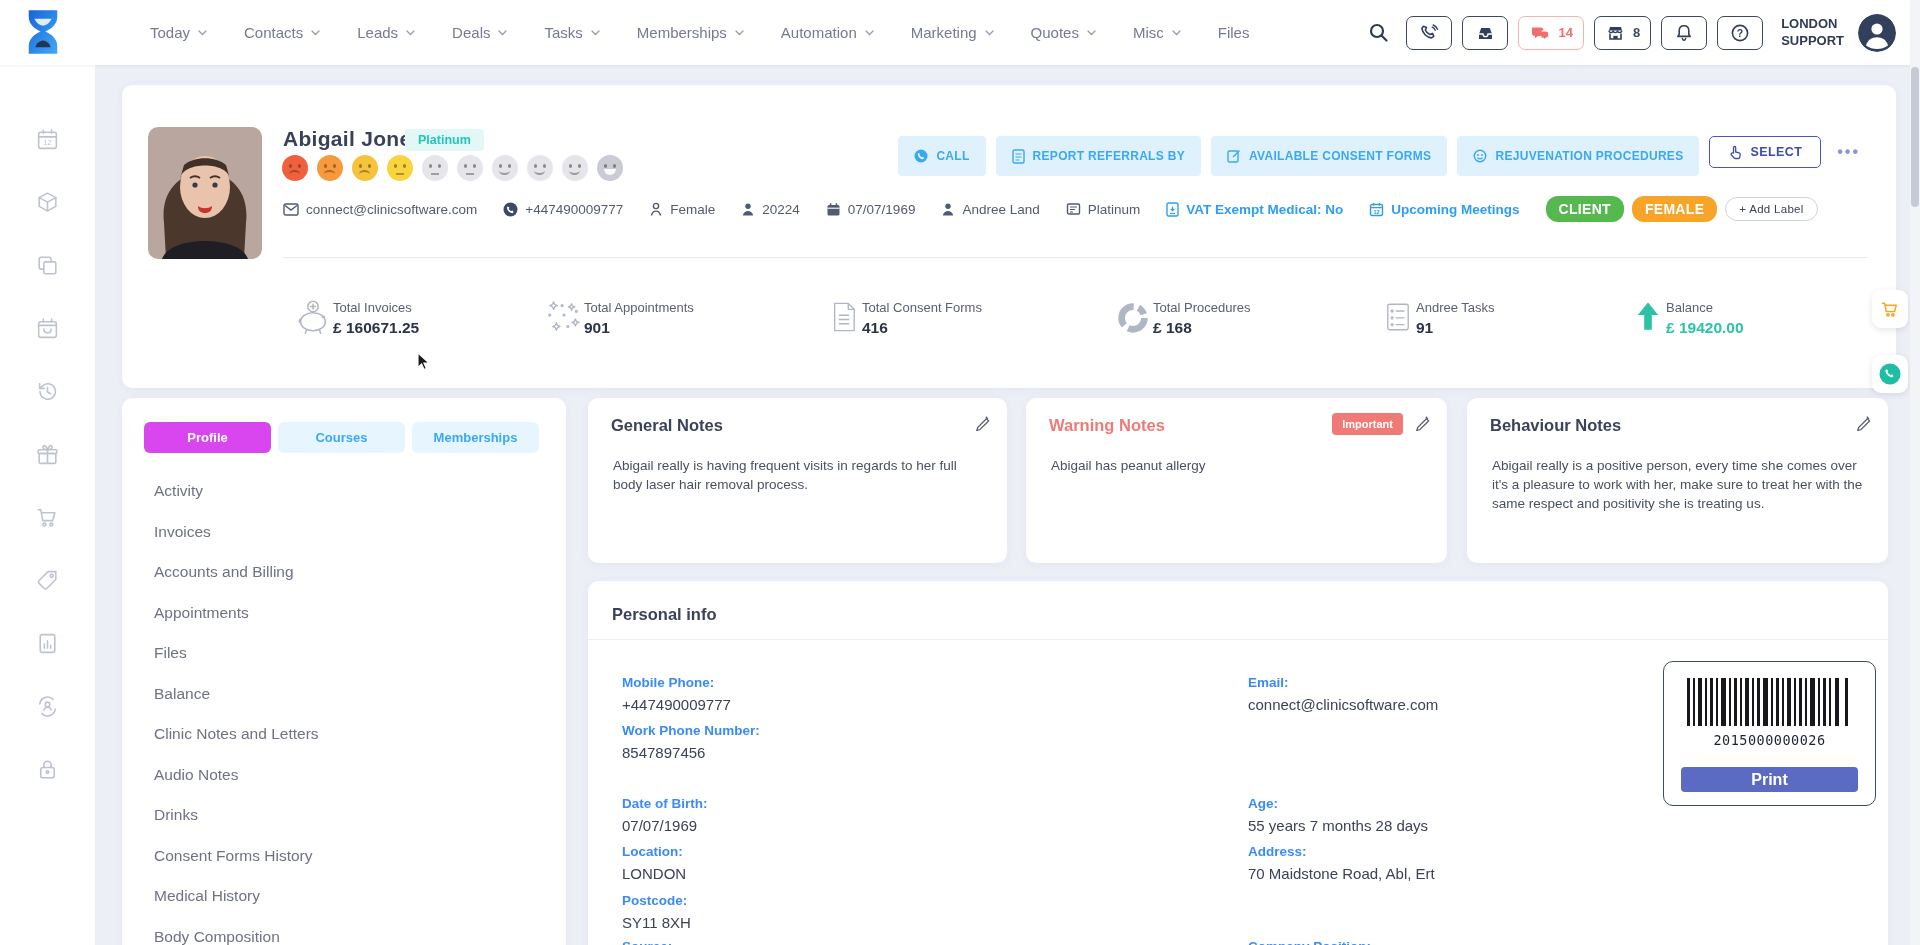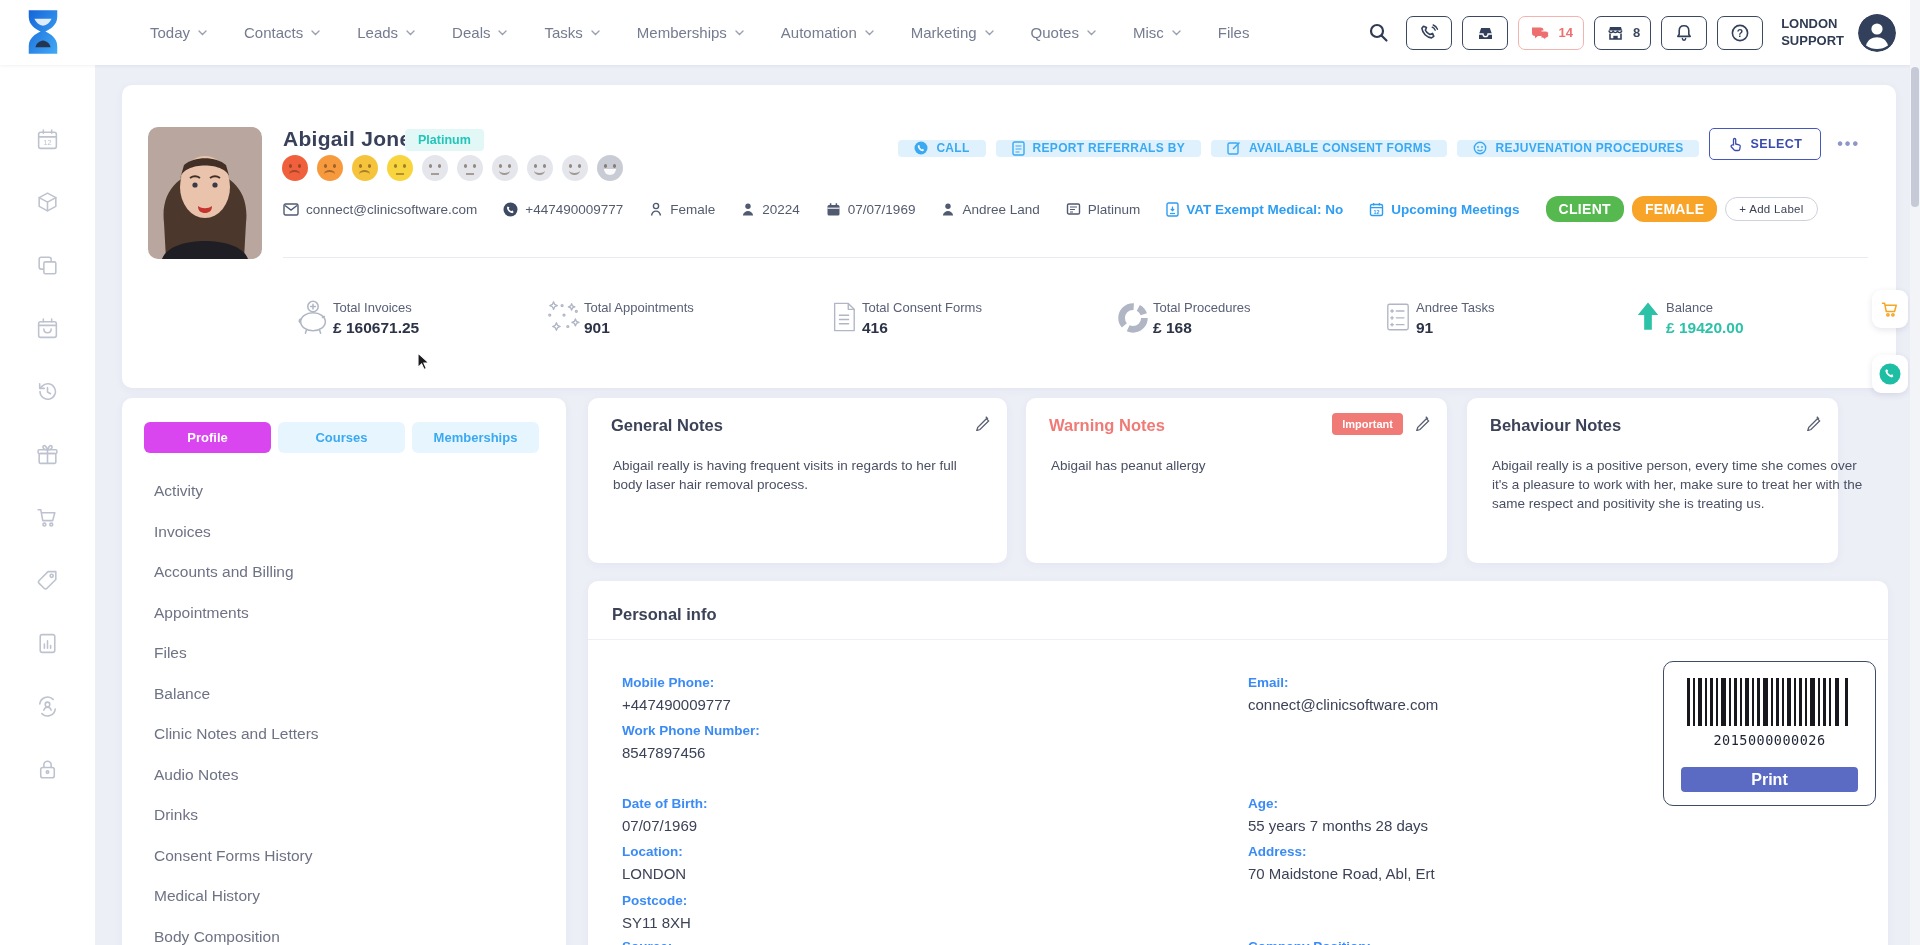--- a/index.html
+++ b/index.html
@@ -49,21 +49,21 @@
   .meta{position:absolute;left:161px;top:112px;height:24px;display:flex;align-items:center;gap:26px;
     font-size:13.5px;color:#535b6e;white-space:nowrap;}
   .meta .m-item{display:flex;align-items:center;gap:7px;cursor:default;}
   .meta .m-link{color:#2e9df2;font-weight:bold;cursor:pointer;}
   .pill-group{display:flex;align-items:center;gap:8px;}
   .pill{font-size:14px;font-weight:bold;color:#fff;padding:5px 13px;border-radius:12px;cursor:pointer;letter-spacing:.3px;}
   .pill.green{background:#56b94f;} .pill.orange{background:#f7a428;}
   .pill.outline{background:#fff;color:#3c4257;border:1px solid #cdd2dc;font-weight:normal;font-size:11.5px;}
   .hr{position:absolute;left:161px;top:172px;width:1585px;height:1px;background:#e9ebf2;}
   .actions{position:absolute;top:43px;right:30px;display:flex;align-items:center;gap:10px;}
-  .act-btn{height:17px;background:#def1fd;color:#3aa9f2;font-size:12px;font-weight:bold;border:none;
+  .act-btn{height:40px;background:#def1fd;color:#3aa9f2;font-size:12px;font-weight:bold;border:none;
     border-radius:4px;padding:0 16px;display:flex;align-items:center;gap:8px;cursor:pointer;letter-spacing:.3px;
     font-family:"Liberation Sans",sans-serif;white-space:nowrap;margin-top:8px;}
   .sel-btn{height:32px;background:#fff;border:1.6px solid #4758bd;color:#3c4cae;font-size:12.5px;font-weight:bold;
     border-radius:5px;padding:0 18px;display:flex;align-items:center;gap:8px;cursor:pointer;letter-spacing:.4px;
     font-family:"Liberation Sans",sans-serif;}
   .more-dots{color:#8d96c8;font-size:16px;font-weight:bold;letter-spacing:2px;cursor:pointer;padding:0 6px;}
   .stat{position:absolute;top:212px;display:flex;align-items:flex-end;gap:1px;}
   .stat-label{font-size:13px;color:#596077;}
   .stat-value{font-size:15.5px;font-weight:bold;color:#2c3347;margin-top:4px;}
   .stat-value.teal{color:#2bc2a8;}
@@ -555,21 +555,21 @@
   <div class="card" style="left:1026px;top:398px;width:421px;height:165px">
     <div class="note-title warn">Warning Notes</div>
     <div class="note-badge">Important</div>
     <span class="note-pencil"><svg width="16" height="16" viewBox="0 0 16 16" fill="none" stroke="#5a6072" stroke-width="1.3">
           <path d="M2.8 12.3l-1 3.2 3.2-1 8.6-8.6-2.2-2.2z"></path>
           <path d="M10.8 1.7l2.2 2.2"></path>
         </svg></span>
     <div class="note-body" style="width:360px">Abigail has peanut allergy</div>
   </div>
 
-  <div class="card" style="left:1467px;top:398px;width:371px;height:165px">
+  <div class="card" style="left:1467px;top:398px;width:421px;height:165px">
     <div class="note-title">Behaviour Notes</div>
     <span class="note-pencil"><svg width="16" height="16" viewBox="0 0 16 16" fill="none" stroke="#5a6072" stroke-width="1.3">
           <path d="M2.8 12.3l-1 3.2 3.2-1 8.6-8.6-2.2-2.2z"></path>
           <path d="M10.8 1.7l2.2 2.2"></path>
         </svg></span>
     <div class="note-body" style="width:378px">Abigail really is a positive person, every time she comes over it's a pleasure to work with her, make sure to treat her with the same respect and positivity she is treating us.</div>
   </div>
 
   <div class="card personal-card">
     <div class="p-title">Personal info</div>

